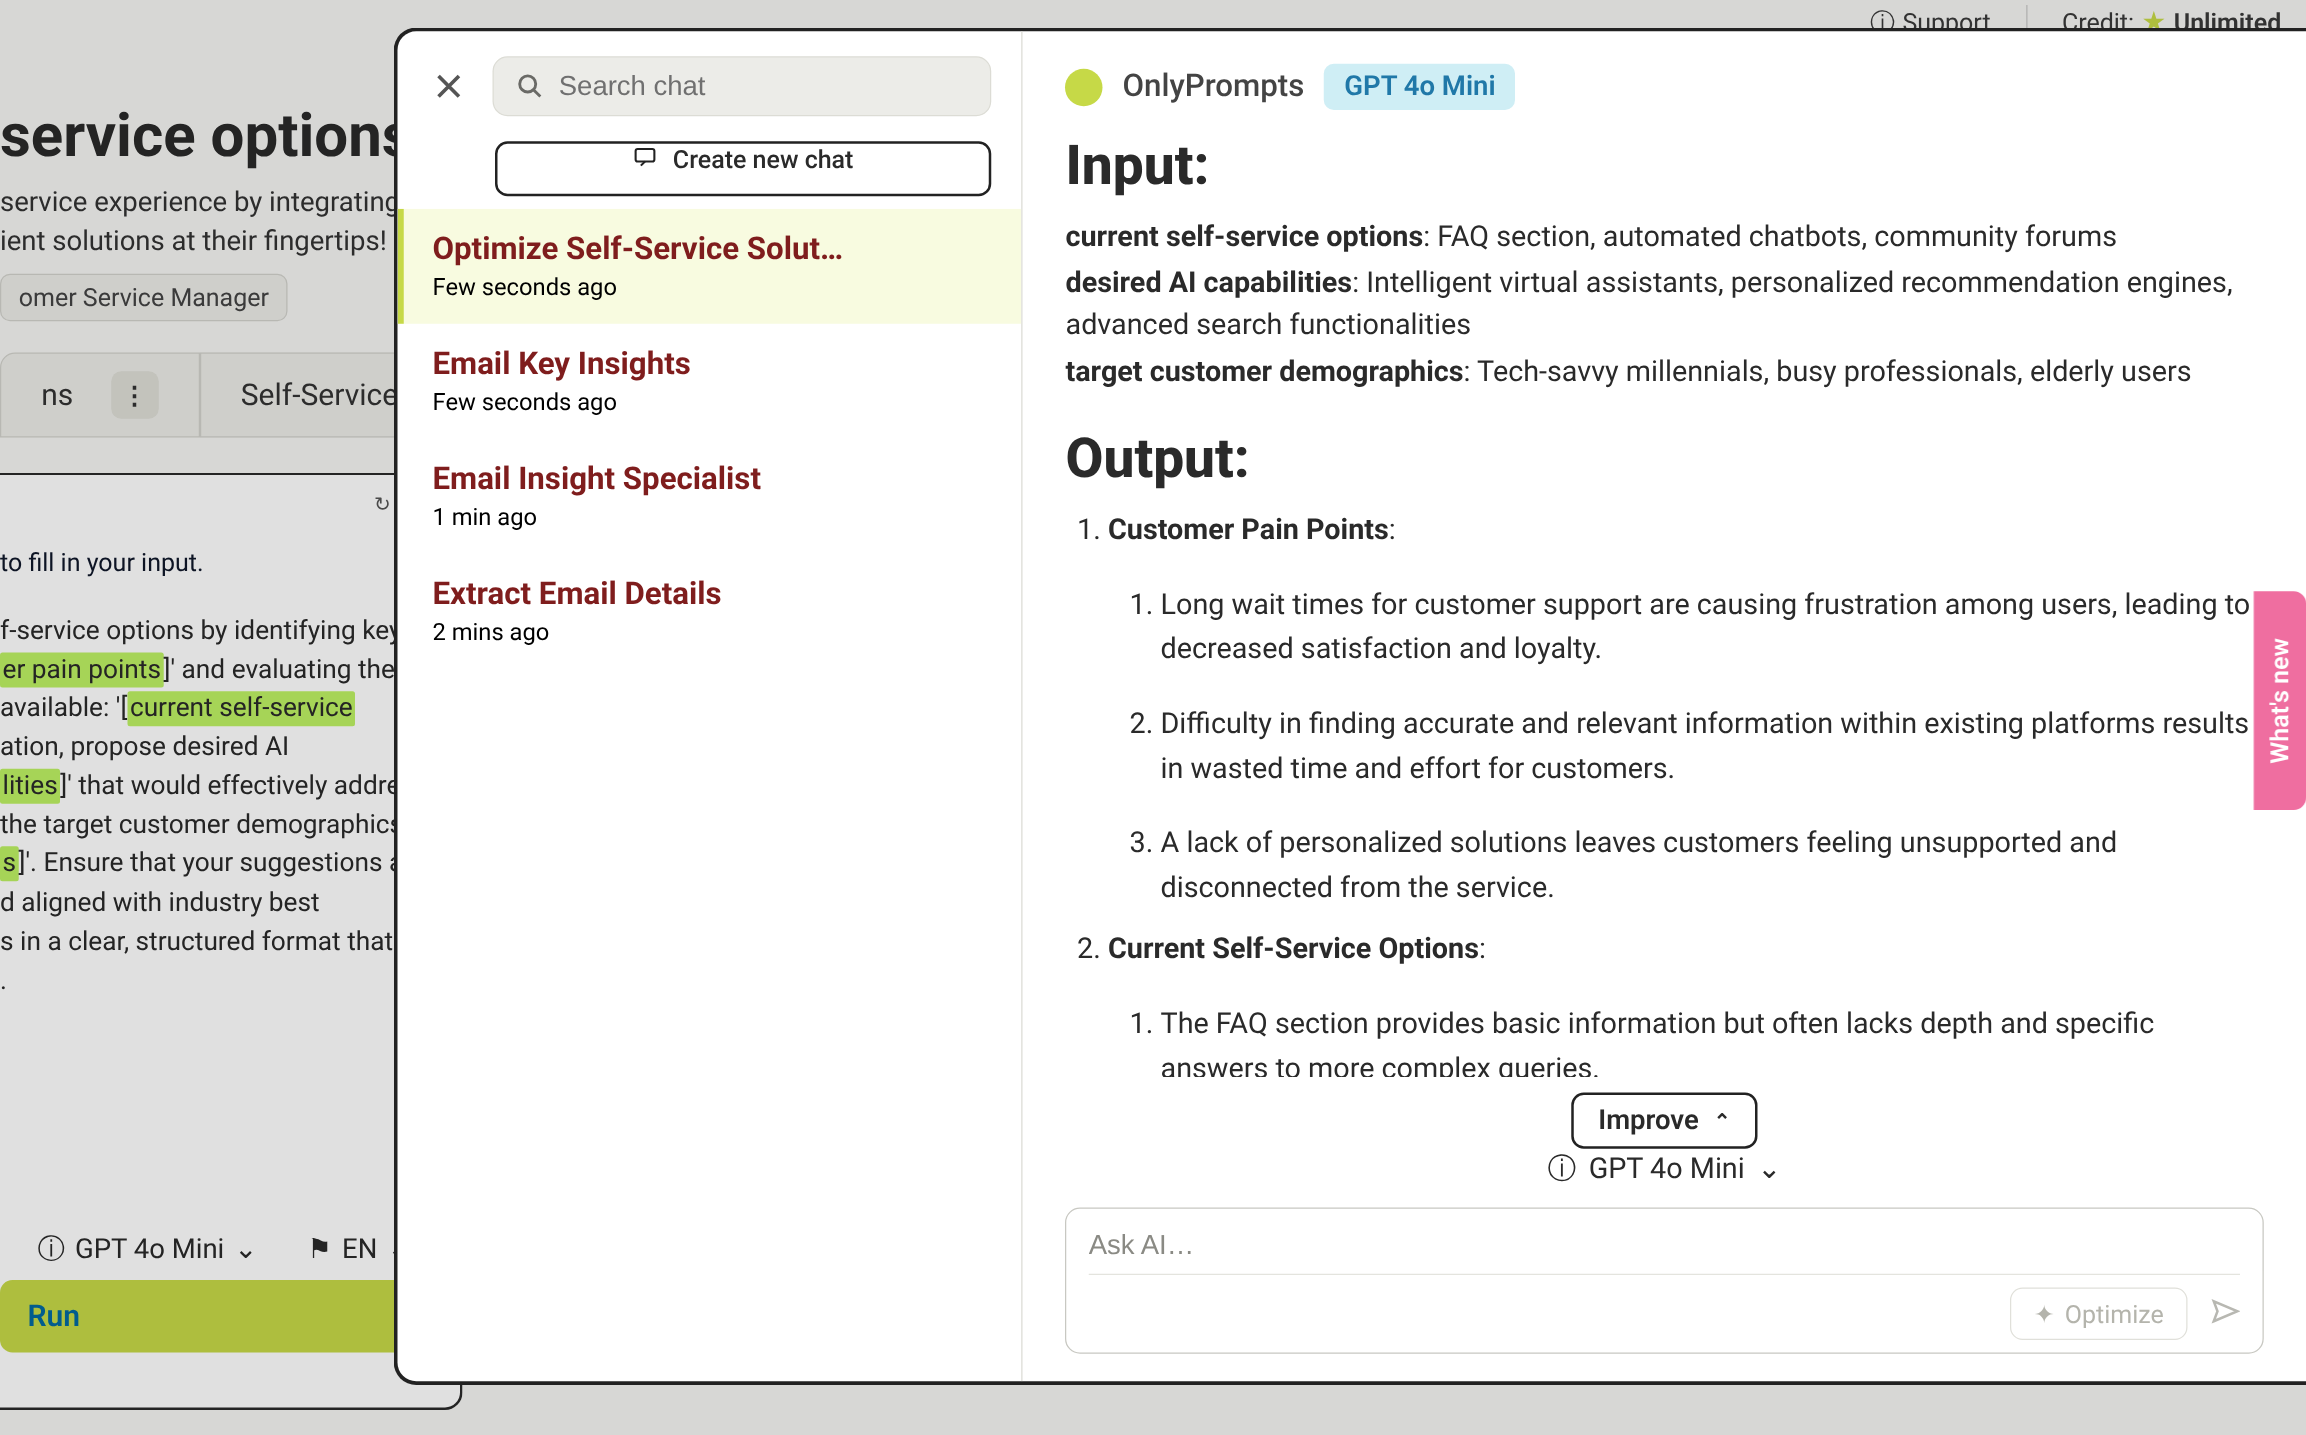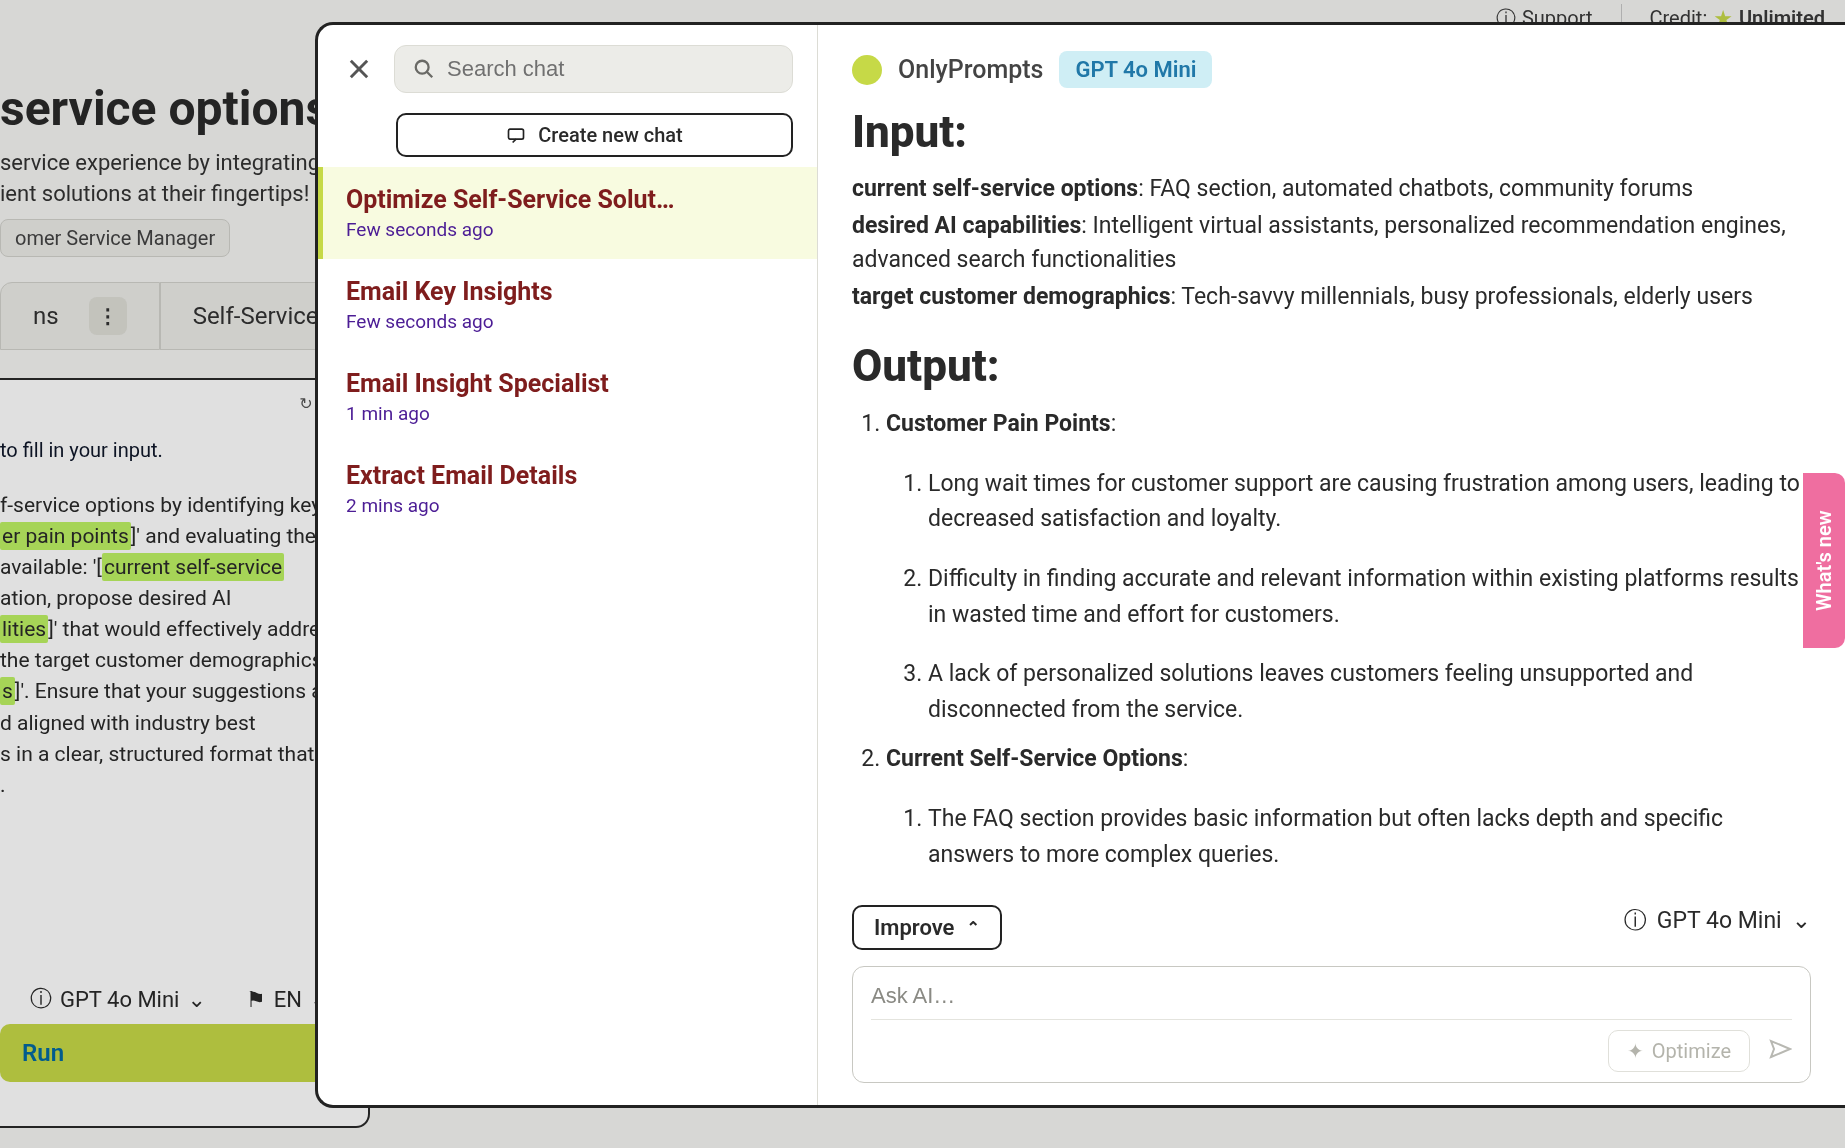--- a/index.html
+++ b/index.html
@@ -43,47 +43,47 @@
   
   .sidebar { width:500px; flex-shrink:0; border-right:1px solid #dcdcd5; display:flex; flex-direction:column; }
   .sb-top { padding:20px 24px 8px 24px; display:flex; align-items:center; gap:18px; }
   .close-btn { width:34px; height:34px; display:inline-flex; align-items:center; justify-content:center; cursor:pointer; color:#555; }
   .close-btn svg { width:28px; height:28px; stroke:#555; stroke-width:2.5; }
   .search-wrap { flex:1; background:#ecece8; border:1px solid #dcdcd5; border-radius:12px; height:48px; display:flex; align-items:center; padding:0 18px; gap:12px; }
   .search-wrap svg { width:22px; height:22px; stroke:#6a6a66; stroke-width:2.5; fill:none; }
   .search-wrap input { flex:1; border:none; background:transparent; font-size:22px; color:#333; outline:none; }
   .search-wrap input::placeholder { color:#707070; }
   
-  .newchat-btn { margin:12px 24px 10px 78px; height:44px; border:2px solid #222; border-radius:10px; background:#fff; display:flex; align-items:center; justify-content:center; gap:12px; font-size:20px; font-weight:500; cursor:pointer; }
+  .newchat-btn { margin:12px 24px 10px 78px; height:44px; border:2px solid #222; border-radius:10px; background:#fff; display:flex; justify-content:center; gap:12px; font-size:20px; font-weight:500; cursor:pointer; }
   .newchat-btn svg { width:20px; height:20px; stroke:#222; stroke-width:2; fill:none; }
   
   .chat-list { flex:1; overflow:auto; }
   .chat-item { padding:18px 24px 18px 28px; cursor:pointer; }
   .chat-item.active { background:#f8fbe0; border-left:5px solid #c6d947; padding-left:23px; }
   .chat-title { font-size:25px; font-weight:700; color:#7f1d1d; white-space:nowrap; overflow:hidden; text-overflow:ellipsis; }
-  .chat-time { font-size:19px; color:#4c1d95; margin-top:4px; }
+  .chat-time { font-size:19px; color:#000000; margin-top:4px; }
   
   .main { flex:1; min-width:0; display:flex; flex-direction:column; position:relative; }
   .main-header { padding:26px 34px 10px 34px; display:flex; align-items:center; gap:16px; }
   .avatar { width:30px; height:30px; border-radius:50%; background:#c6d947; }
   .brand { font-size:25px; color:#444; font-weight:500; }
   .model-chip { background:#cfeef5; color:#2078a8; font-size:22px; font-weight:600; padding:6px 16px; border-radius:8px; }
   
   .content { flex:1; overflow:auto; padding:0 34px 0 34px; }
   .h-input { font-size:44px; font-weight:800; margin:8px 0 14px; }
   .kv { font-size:23px; line-height:1.5; margin-bottom:2px; }
   .kv b { font-weight:700; }
   .h-output { font-size:44px; font-weight:800; margin:26px 0 14px; }
   ol.outer { list-style: decimal; padding-left:34px; font-size:23px; line-height:1.55; }
   ol.outer > li { margin-bottom:14px; }
   ol.outer > li > .sect-label { font-weight:700; }
   ol.inner { list-style: decimal; padding-left:42px; margin-top:8px; }
   ol.inner li { margin-bottom:6px;margin-top:24px; }
   
-  .toolbar { border-top:1px solid transparent; padding:12px 34px 0 34px; display:flex; align-items:flex-start; justify-content:space-between; }
+  .toolbar { border-top:1px solid transparent; padding:12px 34px 0 34px; display:flex; align-items:center; justify-content:space-between;flex-direction:column; }
   .improve-btn { border:2px solid #222; border-radius:10px; padding:8px 20px; font-size:22px; font-weight:600; display:inline-flex; align-items:center; gap:12px; cursor:pointer; background:#fff; }
   .improve-btn .chev { font-size:16px; }
   .model-sel { font-size:23px; display:flex; align-items:center; gap:10px; cursor:pointer; }
   
   .ask-wrap { margin:16px 34px 22px 34px; border:1.5px solid #c8c8c2; border-radius:12px; padding:14px 18px 10px 18px; position:relative; }
   .ask-input { width:100%; border:none; outline:none; font-size:22px; height:30px; }
   .ask-input::placeholder { color:#8a8a84; }
   .ask-divider { height:1px; background:#e4e4de; margin:8px 0 10px; }
   .ask-actions { display:flex; justify-content:flex-end; align-items:center; gap:18px; }
   .optimize-btn { border:1.5px solid #e0e0da; color:#b4b4ac; border-radius:10px; padding:8px 18px; font-size:20px; display:flex; align-items:center; gap:8px; background:#fff; }

